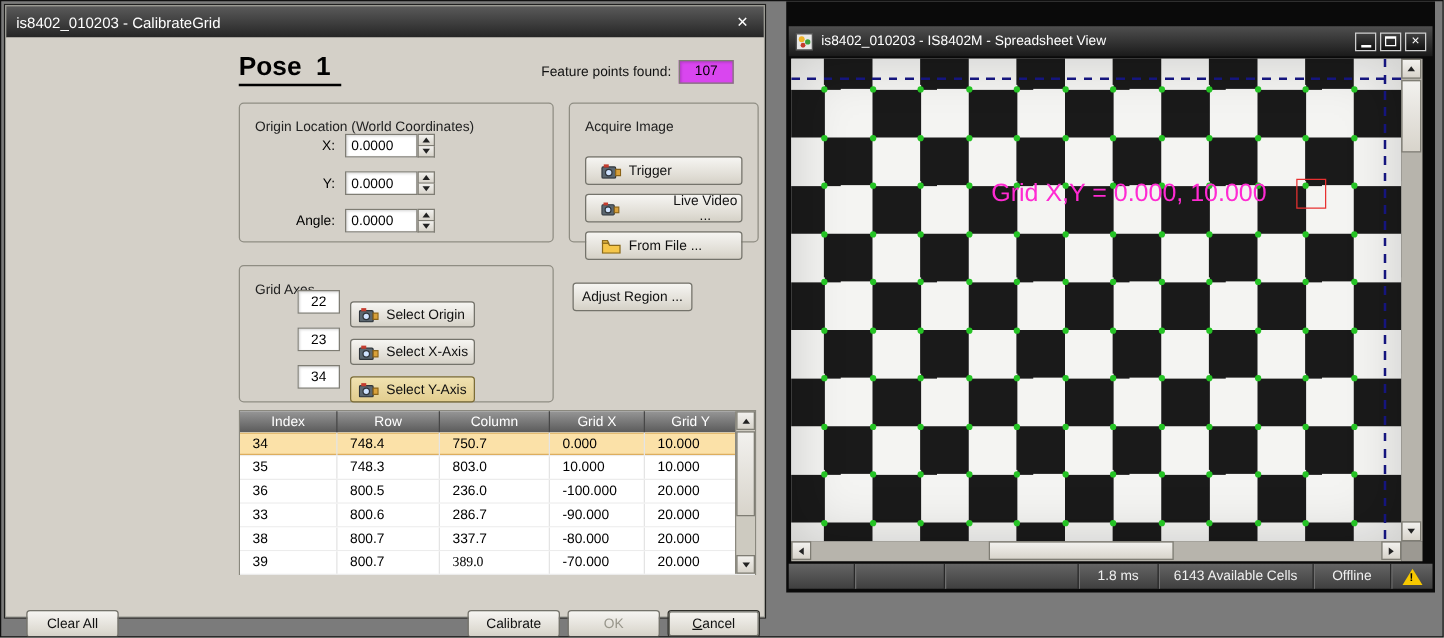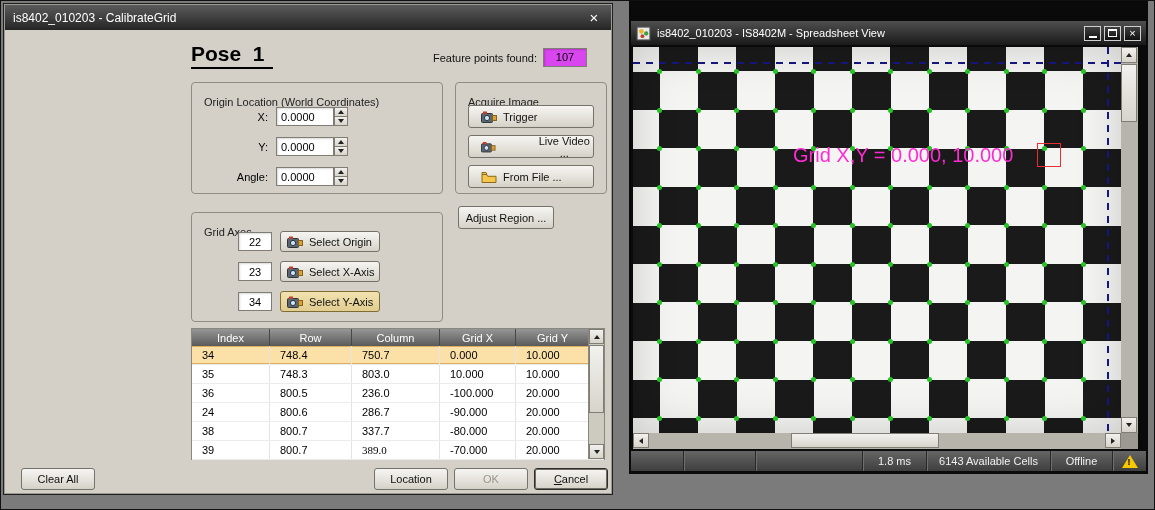--- a/index.html
+++ b/index.html
@@ -43,21 +43,21 @@
           display:flex; align-items:center; justify-content:center; }
   .sbtn + .sbtn { border-top:none; }
   .tri-up   { width:0; height:0; border-left:3px solid transparent; border-right:3px solid transparent; border-bottom:4px solid #222; }
   .tri-down { width:0; height:0; border-left:3px solid transparent; border-right:3px solid transparent; border-top:4px solid #222; }
   .tri-left { width:0; height:0; border-top:3px solid transparent; border-bottom:3px solid transparent; border-right:4px solid #222; }
   .tri-right{ width:0; height:0; border-top:3px solid transparent; border-bottom:3px solid transparent; border-left:4px solid #222; }
 
   .g-acquire { left:450px; top:52px; width:152px; height:112px; }
   .btn { background:linear-gradient(#f6f5f2,#e0ddd5 70%,#d5d1c7); border:1px solid #74736b; border-radius:3px;
          font-size:11px; font-family:inherit; color:#111; display:inline-flex; align-items:center;
-         justify-content:center; gap:6px; cursor:default; }
+         justify-content:center; gap:6px; cursor:default;margin-top:20px; }
   .acq-btn { position:absolute; left:12px; width:126px; height:23px; justify-content:flex-start; padding-left:12px; }
 
   .adjust-btn { position:absolute; left:453px; top:176px; width:96px; height:23px; }
 
   .g-axes { left:186px; top:182px; width:252px; height:110px; }
   .arow { position:absolute; left:10px; height:21px; display:flex; align-items:center; gap:8px;padding-left:36px; }
   .ainput { width:34px; height:19px; border:1px solid #7f7d74; background:#fff; font-size:11px; text-align:center;
             font-family:inherit; box-shadow:inset 1px 1px 2px rgba(0,0,0,.15); padding:0; }
   .axis-btn { width:100px; height:21px; justify-content:flex-start; padding-left:6px; }
   .axis-btn.active { background:linear-gradient(#f0e2b0,#e2cd8f); border-color:#7d6d35; }
@@ -284,21 +284,21 @@
               <div class="gcell" style="width: 74px;">10.000</div>
             </div>
             <div class="grow">
               <div class="gcell" style="width: 78px;">36</div>
               <div class="gcell" style="width: 82px;">800.5</div>
               <div class="gcell" style="width: 88px;">236.0</div>
               <div class="gcell" style="width: 76px;">-100.000</div>
               <div class="gcell" style="width: 74px;">20.000</div>
             </div>
             <div class="grow">
-              <div class="gcell" style="width: 78px;">24</div>
+              <div class="gcell" style="width: 78px;">33</div>
               <div class="gcell" style="width: 82px;">800.6</div>
               <div class="gcell" style="width: 88px;">286.7</div>
               <div class="gcell" style="width: 76px;">-90.000</div>
               <div class="gcell" style="width: 74px;">20.000</div>
             </div>
             <div class="grow">
               <div class="gcell" style="width: 78px;">38</div>
               <div class="gcell" style="width: 82px;">800.7</div>
               <div class="gcell" style="width: 88px;">337.7</div>
               <div class="gcell" style="width: 76px;">-80.000</div>
@@ -317,21 +317,21 @@
               <i class="tri-up"></i>
             </span>
           <span class="sb-box thumb"></span>
           <span class="sb-box down">
               <i class="tri-down"></i>
             </span>
         </div>
       </div>
 
       <button class="btn footer-btn b-clear">Clear All</button>
-      <button class="btn footer-btn b-calibrate">Location</button>
+      <button class="btn footer-btn b-calibrate">Calibrate</button>
       <button class="btn footer-btn b-ok">OK</button>
       <button class="btn footer-btn b-cancel">
           <span class="mnm">Cancel</span>
         </button>
     </div>
   </div>
 
   <div class="ss-window">
     <div class="ss-titlebar">
       <svg class="ss-icon" viewBox="0 0 14 14">

